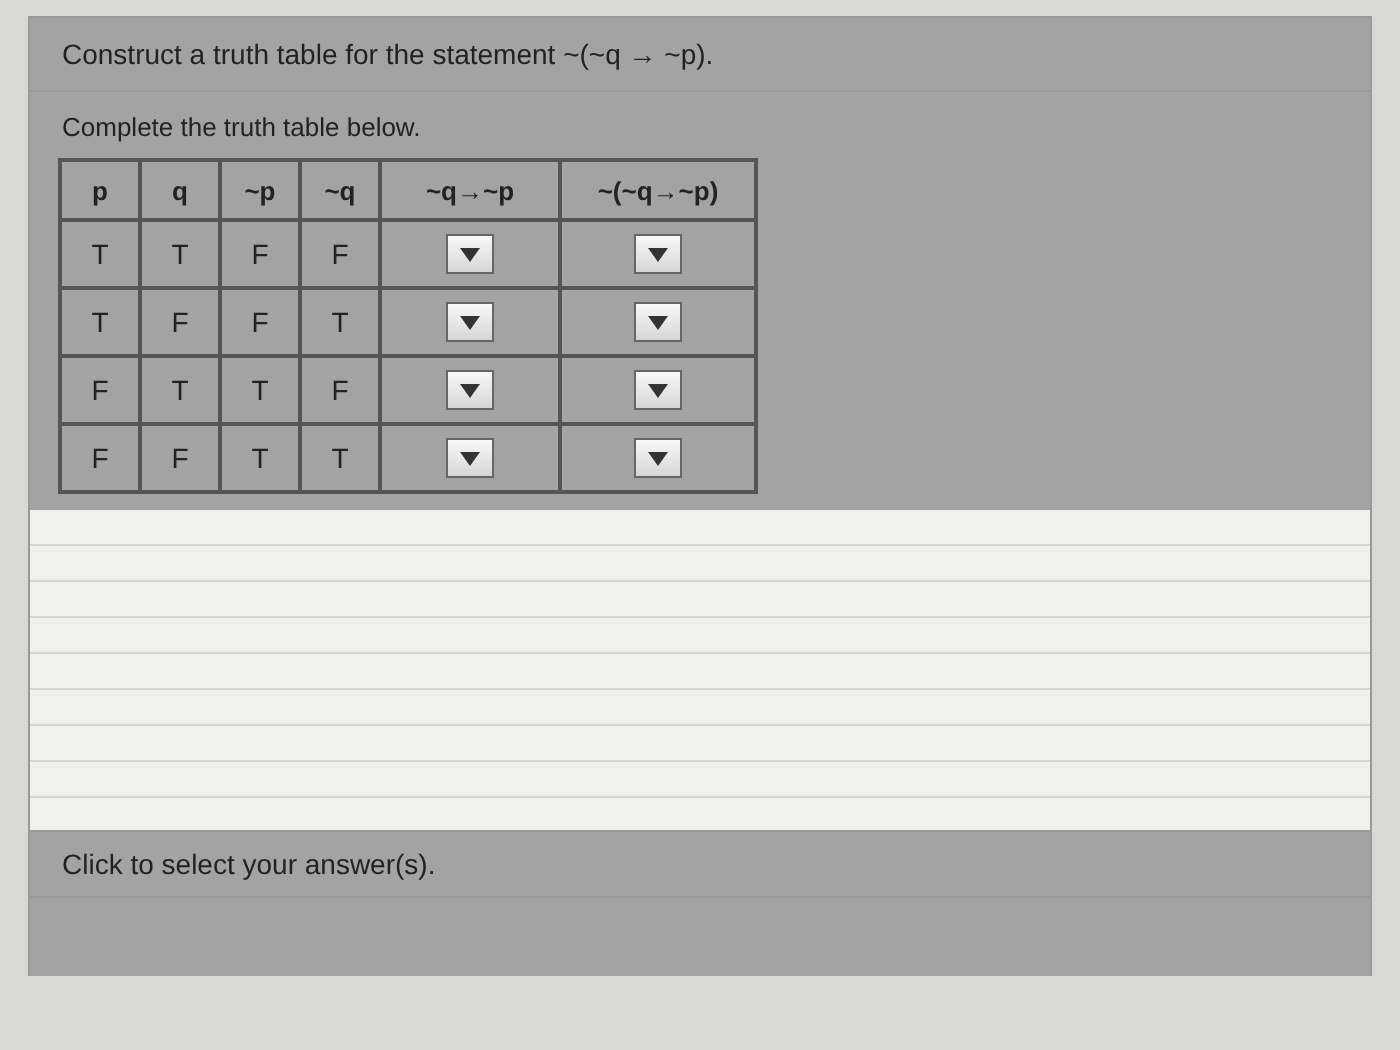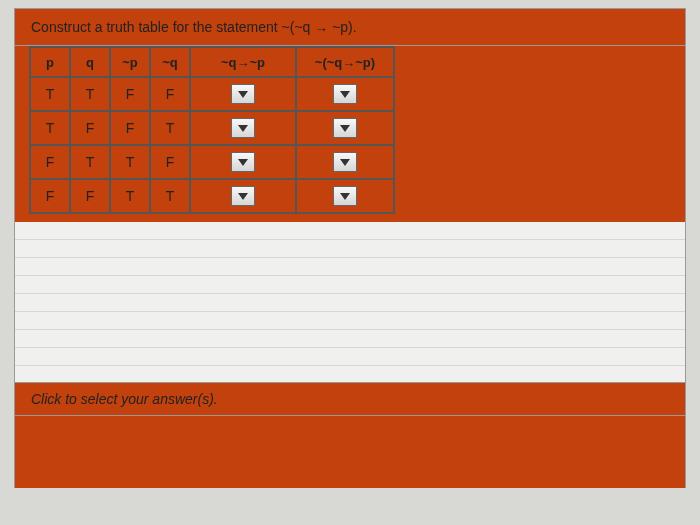--- a/index.html
+++ b/index.html
@@ -7,21 +7,21 @@
       width: 700px;
       height: 525px;
       background: #d8d8d4;
       font-family: Arial, sans-serif;
       font-size: 13px;
       color: #222;
       padding: 0;
       overflow: hidden;
     }
     .page {
-      background: #c2410c;
+      background: #a3a3a3;
       margin: 8px 14px;
       min-height: 480px;
       border-left: 1px solid #999;
       border-right: 1px solid #999;
     }
     .prompt-row {
       border-top: 1px solid #999;
       border-bottom: 1px solid #999;
       padding: 10px 16px;
       font-size: 14px;
@@ -45,21 +45,21 @@
     table.truth th {
       font-weight: bold;
       height: 30px;
       font-size: 13px;
     }
     table.truth td {
       height: 34px;
       font-size: 14px;
     }
     .col-narrow { width: 40px; }
-    .col-mid { width: 106px; }
+    .col-mid { width: 90px; }
     .col-wide { width: 98px; }
     .dropdown {
       display: inline-flex;
       align-items: center;
       justify-content: center;
       width: 24px;
       height: 20px;
       background: linear-gradient(#f8f8f8, #d6d6d6);
       border: 1px solid #666;
       cursor: pointer;
@@ -79,30 +79,30 @@
         #f0f0ee 17px,
         #d6d6d2 17px,
         #d6d6d2 18px
       );
     }
     .footer {
       border-top: 1px solid #999;
       border-bottom: 1px solid #999;
       padding: 8px 16px;
       font-size: 14px;
-      font-style: italic;
     }
   </style>
 </head>
 <body>
 
 <div class="page">
 
   <div class="prompt-row">Construct a truth table for the statement ~(~q → ~p).</div>
 
+  <div class="instruction">Complete the truth table below.</div>
 
   <div class="table-wrap">
     <table class="truth">
       <thead>
         <tr>
           <th class="col-narrow">p</th>
           <th class="col-narrow">q</th>
           <th class="col-narrow">~p</th>
           <th class="col-narrow">~q</th>
           <th class="col-mid">~q→~p</th>

